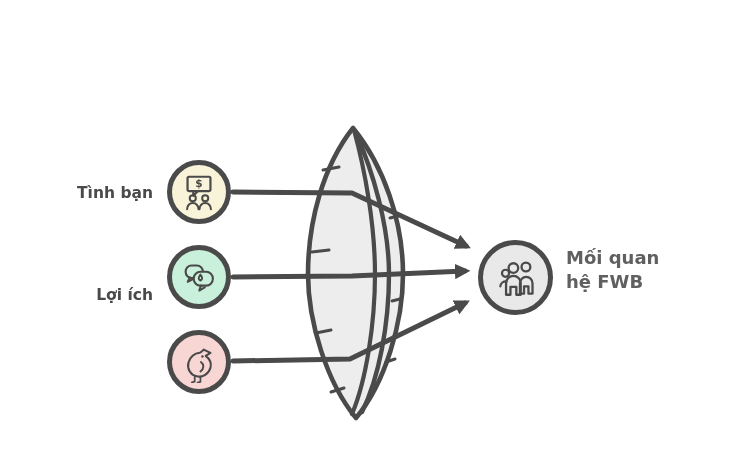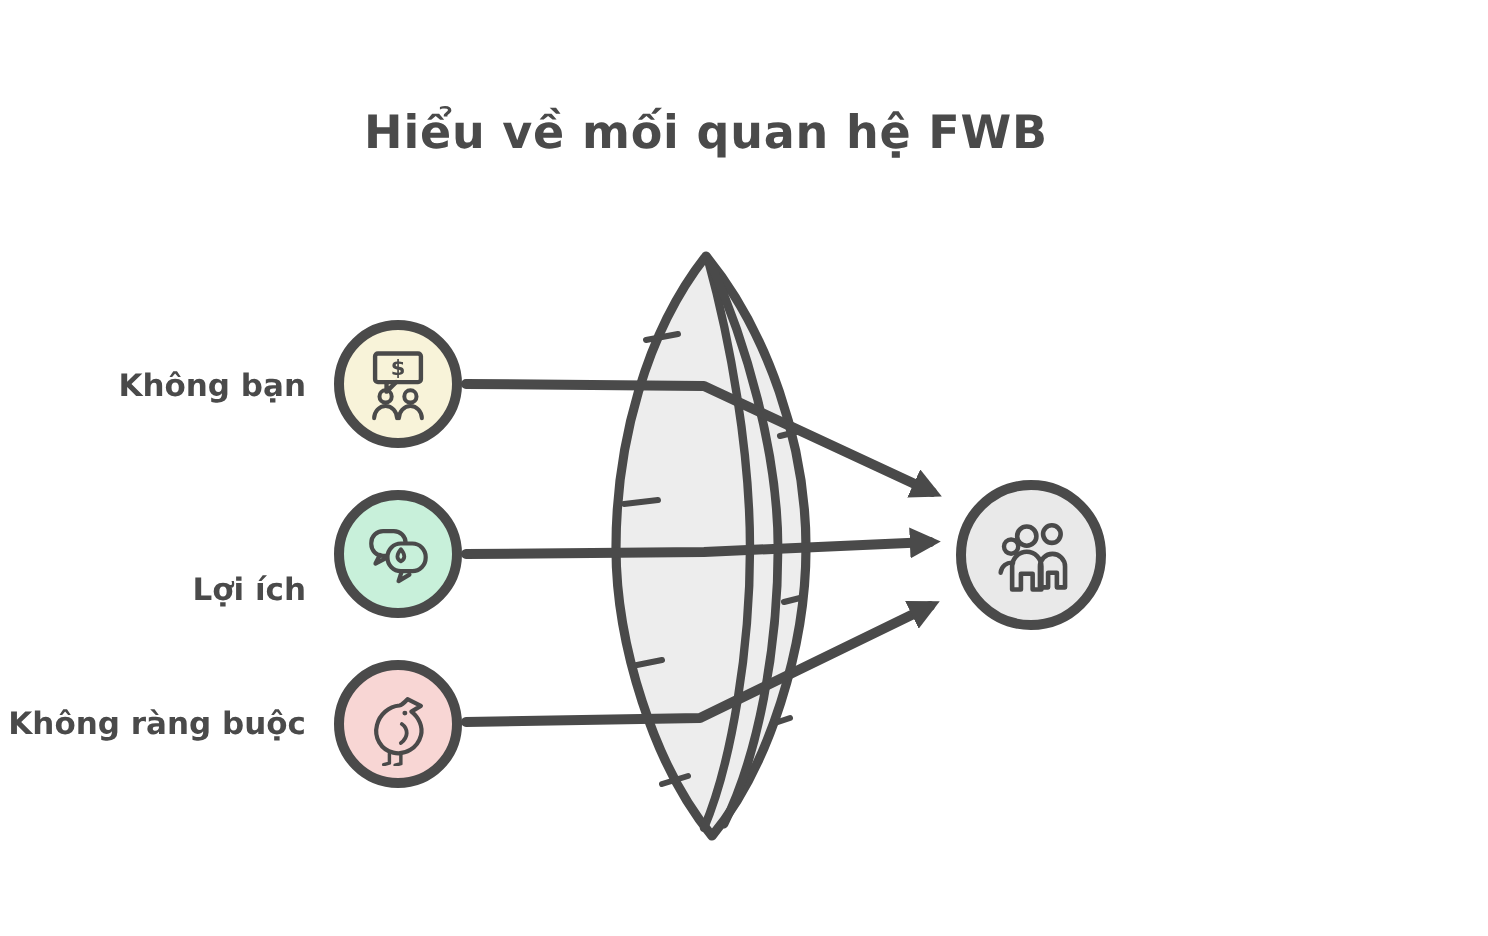--- a/index.html
+++ b/index.html
@@ -35,21 +35,20 @@
     font-size:11px; font-weight:700; color:var(--badge_gray);
   }
   .ink-stroke { stroke:var(--ink); fill:none; stroke-linecap:round; stroke-linejoin:round; }
   .ink-fill { fill:var(--ink); }
 </style>
 </head>
 <body>
 
 <div class="canvas">
 
-  <div class="title">Hiểu về mối quan hệ FWB</div>
 
   <svg class="flow-svg" width="744" height="468" viewBox="0 0 744 468">
     <defs>
       <marker id="ah" viewBox="0 0 10 10" refX="6.5" refY="5" markerWidth="3.1" markerHeight="3.1" orient="auto">
         <path d="M0 0 L10 5 L0 10 Z" class="ink-fill"></path>
       </marker>
     </defs>
 
     <path d="M 353 128 C 323 166 308 222 308 274 C 308 322 327 383 356 418
              C 385 383 403 323 403 274 C 403 222 384 166 353 128 Z" style="fill:var(--lens_fill)" class="ink-stroke" stroke-width="4.6"></path>
@@ -65,21 +64,21 @@
       <path d="M 390 218 l 8 -2"></path>
       <path d="M 392 301 l 8 -2"></path>
       <path d="M 386 362 l 9 -3"></path>
     </g>
 
     <path d="M 233 192 L 352 193 L 466 246" class="ink-stroke" stroke-width="5" marker-end="url(#ah)"></path>
     <path d="M 233 277 L 352 276 L 465 271" class="ink-stroke" stroke-width="5" marker-end="url(#ah)"></path>
     <path d="M 233 361 L 350 359 L 465 303" class="ink-stroke" stroke-width="5" marker-end="url(#ah)"></path>
   </svg>
 
-  <div class="input-label" style="top:184px">Không bạn</div>
+  <div class="input-label" style="top:184px">Tình bạn</div>
   <div class="icon-circle" style="left:167px; top:160px; background:var(--cream)">
     <svg width="42" height="42" viewBox="0 0 44 44">
       <rect x="10" y="6" width="24" height="15" rx="1.5" class="ink-stroke" stroke-width="2.3"></rect>
       <text x="22" y="17.2" text-anchor="middle" font-size="11" font-weight="700" class="ink-fill">$</text>
       <path d="M 16 21 V 26 L 21 21" class="ink-stroke" stroke-width="2.3"></path>
       <circle cx="15.5" cy="28.5" r="3.2" class="ink-stroke" stroke-width="2.1"></circle>
       <path d="M 9.5 40 a 6 6.5 0 0 1 12 0" class="ink-stroke" stroke-width="2.1"></path>
       <circle cx="28.5" cy="28.5" r="3.2" class="ink-stroke" stroke-width="2.1"></circle>
       <path d="M 22.5 40 a 6 6.5 0 0 1 12 0" class="ink-stroke" stroke-width="2.1"></path>
     </svg>
@@ -89,21 +88,20 @@
   <div class="icon-circle" style="left:167px; top:245px; background:var(--mint)">
     <svg width="42" height="42" viewBox="0 0 44 44">
       <rect x="8" y="10" width="18" height="13" rx="6.2" class="ink-stroke" stroke-width="2.2"></rect>
       <path d="M 12.5 22.5 l -2.3 4.5 l 5.5 -2.8" class="ink-stroke" stroke-width="2.2"></path>
       <rect x="16.5" y="16.5" width="20" height="14.5" rx="7" class="ink-stroke" style="fill:var(--mint)" stroke-width="2.2"></rect>
       <path d="M 24 31 l -1.7 5.2 l 5.7 -3.4" class="ink-stroke" stroke-width="2.2"></path>
       <path d="M 23.5 19.5 c -2.4 2.9 -2.4 5 0 6.3 c 2.4 -1.3 2.4 -3.4 0 -6.3 Z" class="ink-stroke" stroke-width="2"></path>
     </svg>
   </div>
 
-  <div class="input-label" style="top:353px">Không ràng buộc</div>
   <div class="icon-circle" style="left:167px; top:330px; background:var(--pink)">
     <svg width="42" height="42" viewBox="0 0 44 44">
       <path d="M 27 9 L 34 12.5 L 29 15.5 C 33 18.5 35.2 23.5 34 28
                C 32.3 34.5 25.8 38.5 19.5 37 C 13 35.5 9.3 29 11 22.5
                C 12.4 17 17.2 12.8 22.7 12.3 C 24.3 12 25.6 10.5 27 9 Z" class="ink-stroke" stroke-width="2.2"></path>
       <circle cx="25.6" cy="16.3" r="1.3" class="ink-fill"></circle>
       <path d="M 24 22 c 3.5 2.5 3.5 7 -0.5 10" class="ink-stroke" stroke-width="2"></path>
       <path d="M 17.5 37.5 v 5 m 0 0 l -3 0.8" class="ink-stroke" stroke-width="1.8"></path>
       <path d="M 23.5 37.8 v 5 m 0 0 l -3 0.8" class="ink-stroke" stroke-width="1.8"></path>
     </svg>
@@ -112,15 +110,16 @@
   <div class="output-circle">
     <svg width="46" height="46" viewBox="0 0 44 44">
       <circle cx="12" cy="17.5" r="3.4" class="ink-stroke" stroke-width="2.1"></circle>
       <path d="M 7 30 a 5.3 5.3 0 0 1 6 -4.8" class="ink-stroke" stroke-width="2.1"></path>
       <circle cx="19.5" cy="12.5" r="4.6" class="ink-stroke" stroke-width="2.2"></circle>
       <path d="M 12.5 38 V 27 a 7 7 0 0 1 14 0 V 38 H 22.3 V 30.5 H 16.7 V 38 Z" class="ink-stroke" stroke-width="2.2"></path>
       <circle cx="31.5" cy="11.5" r="4.2" class="ink-stroke" stroke-width="2.2"></circle>
       <path d="M 25.8 37 V 27 a 6 6 0 0 1 12 0 V 37 H 33.9 V 30 H 29.7 V 37 Z" class="ink-stroke" stroke-width="2.2"></path>
     </svg>
   </div>
+  <div class="output-label">Mối quan hệ FWB</div>
 
 
 </div>
 
 </body></html>

